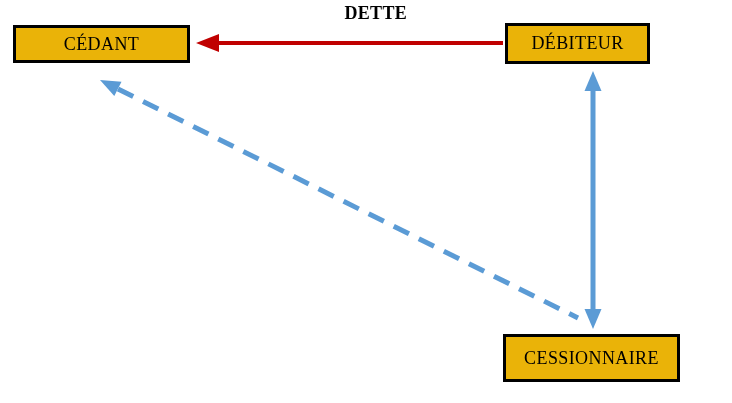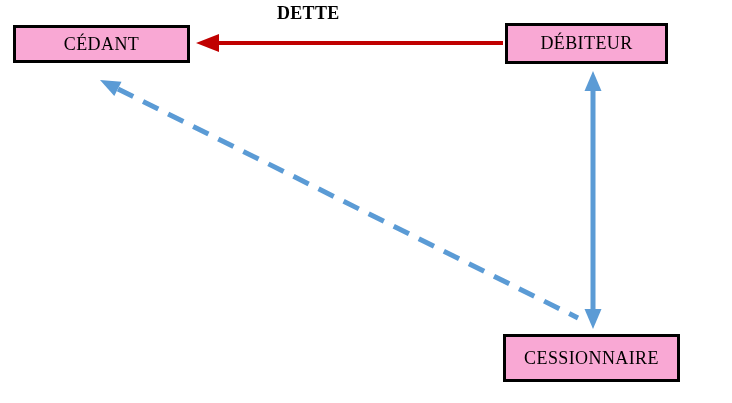--- a/index.html
+++ b/index.html
@@ -12,38 +12,38 @@
     overflow: hidden;
   }
   #arrows {
     position: absolute;
     left: 0; top: 0;
     width: 732px; height: 403px;
   }
   .box {
     position: absolute;
     box-sizing: border-box;
-    background: #f9a8d4;
+    background: #eab308;
     border: 3px solid #000000;
     display: flex;
     align-items: center;
     justify-content: center;
     font-size: 18px;
     color: #000000;
     letter-spacing: 0.4px;
   }
   .box-cedant        { left: 13px;  top: 25px;  width: 177px; height: 38px; }
-  .box-debiteur      { left: 505px; top: 23px;  width: 163px; height: 41px; }
+  .box-debiteur      { left: 505px; top: 23px;  width: 145px; height: 41px; }
   .box-cessionnaire  { left: 503px; top: 334px; width: 177px; height: 48px; }
   .edge-label {
     position: absolute;
     font-weight: bold;
     font-size: 18px;
     color: #000000;
-    text-align: left;
+    text-align: right;
     letter-spacing: 0.3px;
   }
   .label-dette   { left: 277px; top: 3px;   width: 130px; }
   .label-cession { left: 617px; top: 174px; width: 112px; }
 </style>
 </head>
 <body>
 
 <div id="canvas">
 

